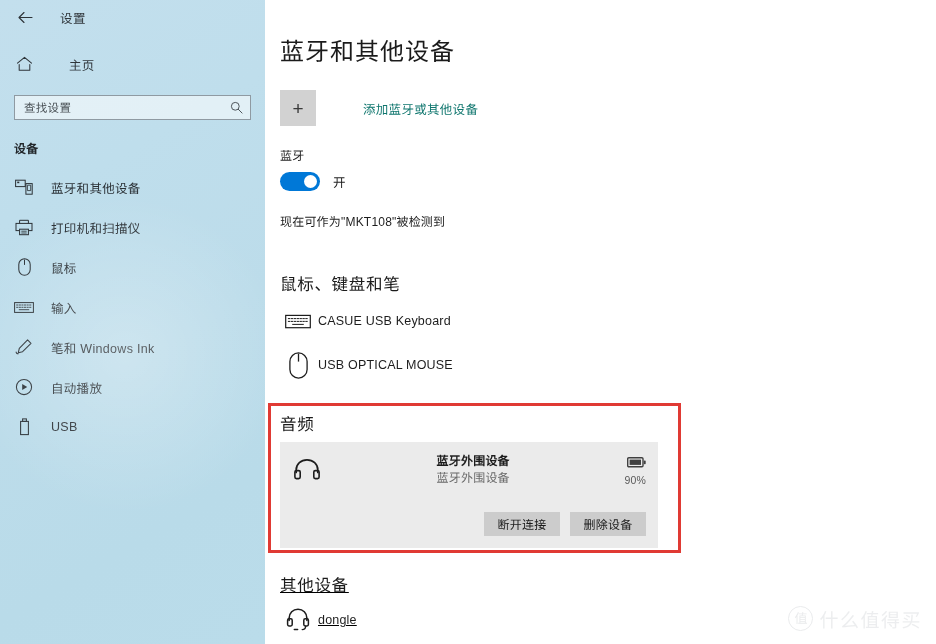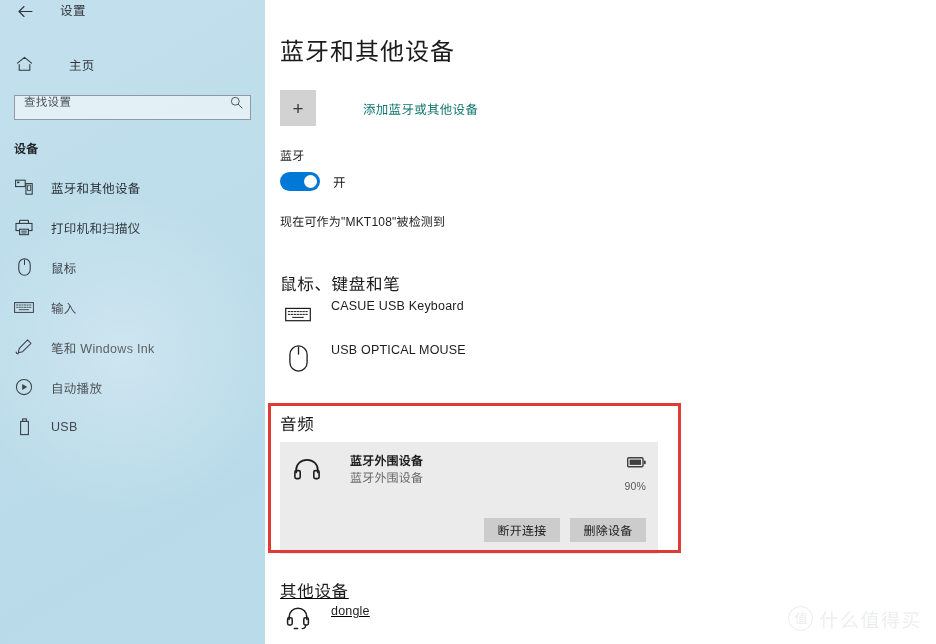--- a/index.html
+++ b/index.html
@@ -40,21 +40,21 @@
     position: absolute;
     left: -40px; top: 190px;
     width: 330px; height: 330px;
     background: radial-gradient(ellipse at 50% 50%, rgba(255,255,255,0.26), rgba(255,255,255,0) 68%);
     pointer-events: none;
   }
 
   .titlebar {
     height: 34px;
     display: flex;
-    align-items: flex-start;
+    align-items: center;
     padding-left: 14px;
     gap: 24px;
   }
   .back-btn {
     width: 22px; height: 22px;
     display: flex; align-items: center; justify-content: center;
     color: #2d3338;
     cursor: default;
   }
   .back-btn svg { display: block; }
@@ -74,21 +74,21 @@
   }
   .home-row .ico { width: 20px; display:flex; align-items:center; justify-content:center; color:#2f353a; }
   .home-row .lbl { font-size: 12.5px; color: #2f353a; letter-spacing: 0.3px; }
 
   .search-wrap {
     margin: 14px 14px 0 14px;
     height: 25px;
     background: rgba(255,255,255,0.55);
     border: 1px solid #8f9aa2;
     display: flex;
-    align-items: flex-start;
+    align-items: center;
     padding: 0 7px 0 9px;
   }
   .search-input {
     flex: 1;
     border: none;
     outline: none;
     background: transparent;
     font-family: inherit;
     font-size: 11.5px;
     color: #3d4449;
@@ -211,22 +211,22 @@
 
   .section-head {
     font-size: 16.5px;
     color: #1b1b1b;
     font-weight: normal;
     letter-spacing: 0.7px;
   }
 
   .device-row {
     display: flex;
-    align-items: flex-start;
-    gap: 18px;
+    align-items: center;
+    gap: 5px;
     height: 44px;
     cursor: default;
   }
   .device-row .dev-ico {
     width: 30px; height: 30px;
     display: flex; align-items: center; justify-content: center;
     color: #1d1d1d;
     flex: 0 0 30px;
     margin-left: 3px;
   }
@@ -243,20 +243,21 @@
     width: 378px;
     background: #ebebeb;
     margin-top: 7px;
     padding: 10px 12px 12px 12px;
     position: relative;
   }
   .audio-dev {
     display: flex;
     align-items: flex-start;
     gap: 28px;
+    text-align: center;
   }
   .audio-dev .hp-ico {
     width: 30px; height: 30px;
     display: flex; align-items: center; justify-content: center;
     color: #1d1d1d;
     flex: 0 0 30px;
     margin-top: 2px;
   }
   .audio-dev .names { flex: 1; padding-top: 1px; }
   .audio-dev .n1 {
@@ -276,21 +277,21 @@
   .battery {
     display: flex;
     flex-direction: column;
     align-items: flex-end;
     padding-top: 2px;
   }
   .batt-ico { color: #404040; display: block; }
   .batt-pct {
     font-size: 10.5px;
     color: #5a5a5a;
-    margin-top: 8px;
+    margin-top: 2px;
     letter-spacing: 0.2px;
   }
 
   .audio-actions {
     display: flex;
     justify-content: flex-end;
     gap: 10px;
     margin-top: 26px;
   }
   .btn {

